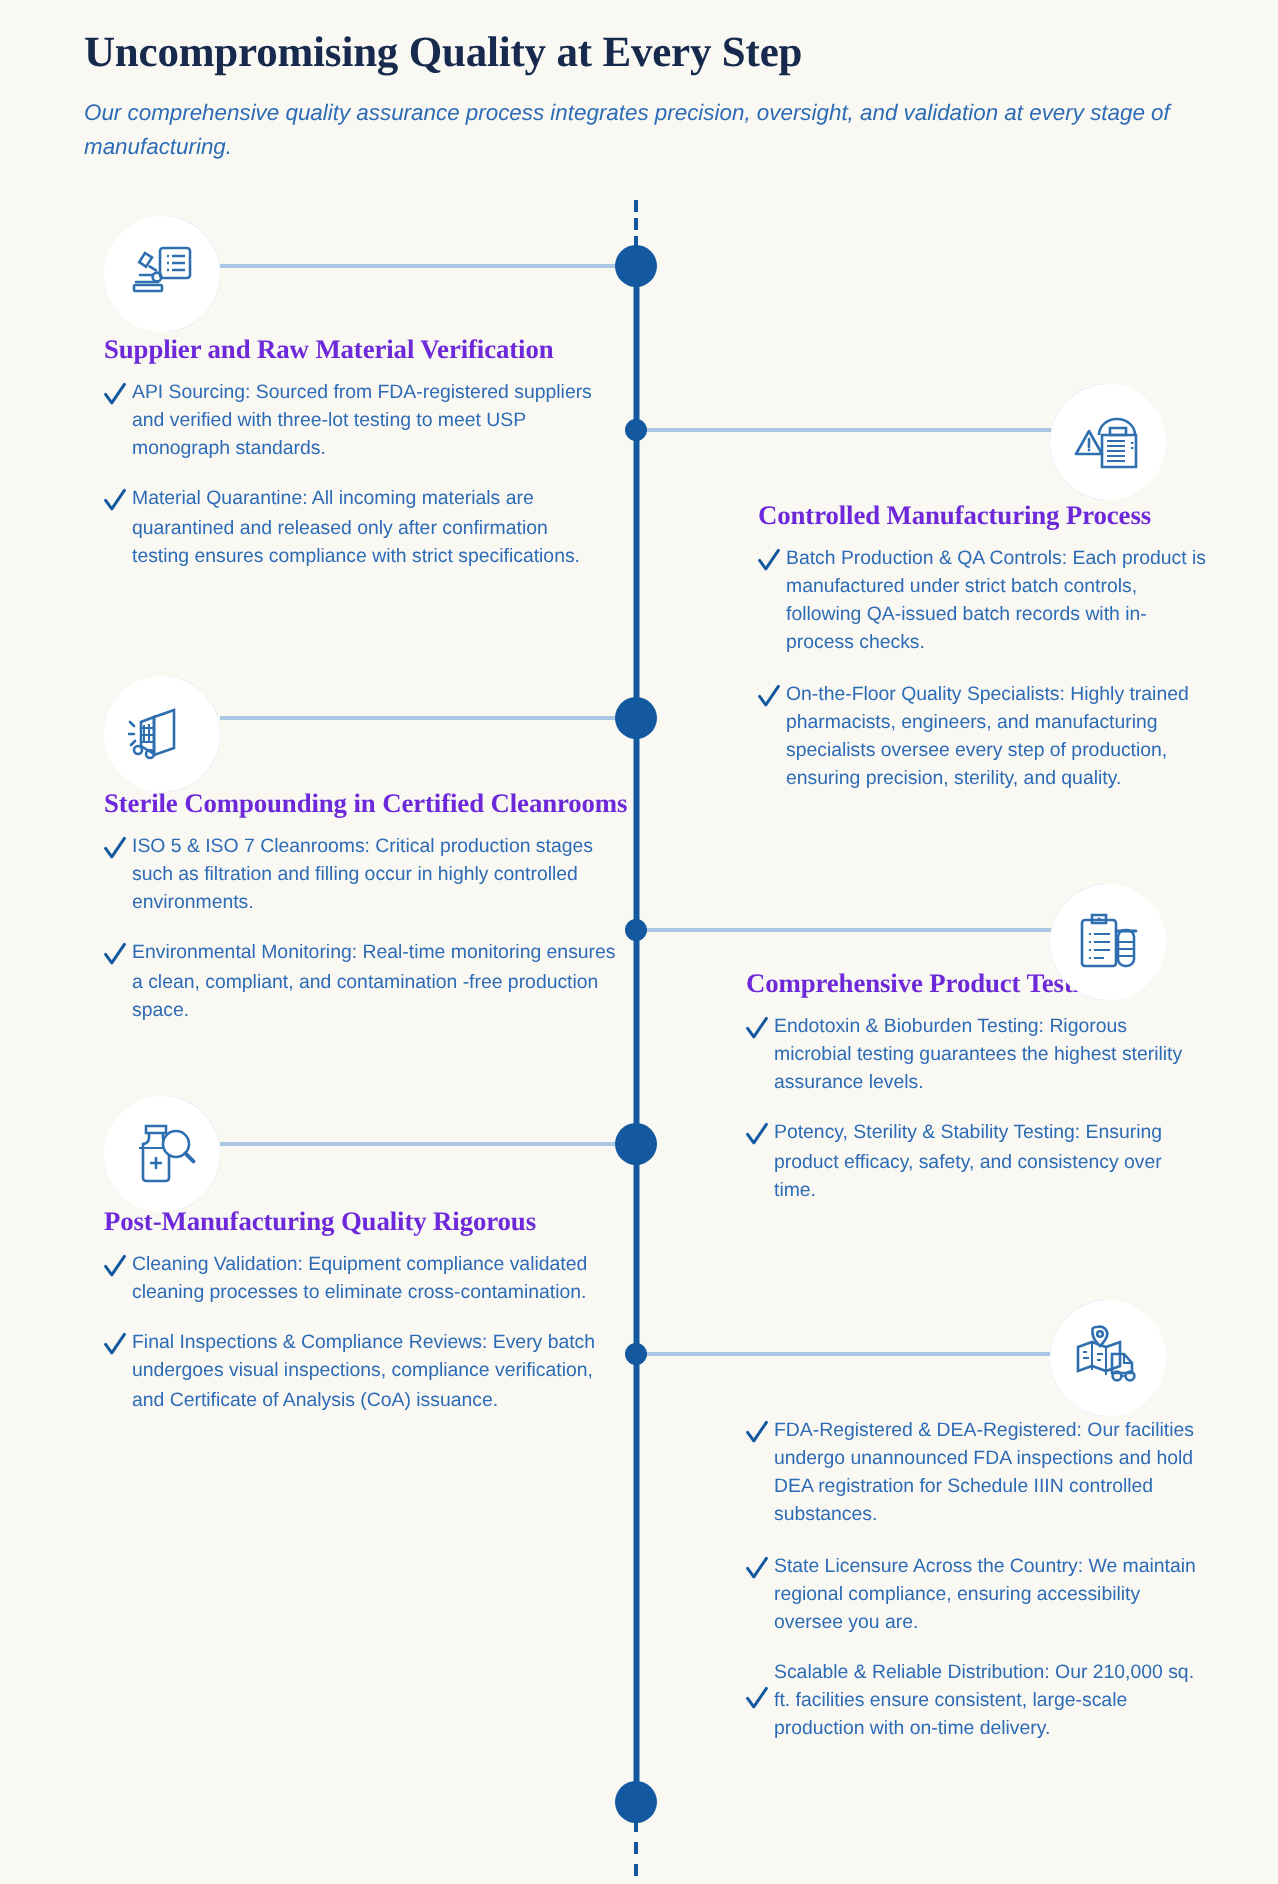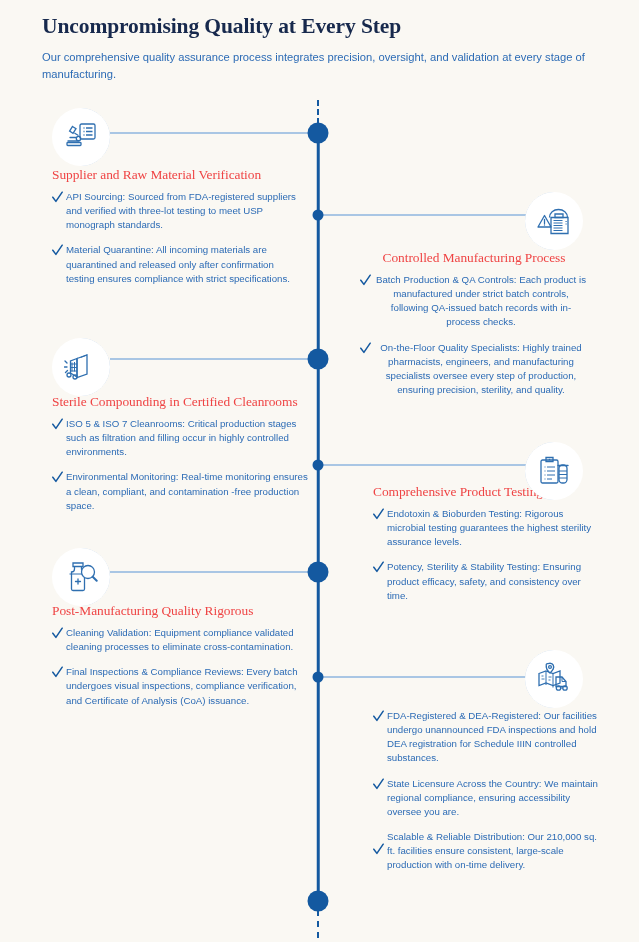--- a/index.html
+++ b/index.html
@@ -13,21 +13,21 @@
 
   
   .header { position: absolute; left: 42px; top: 14px; width: 555px; }
   .page-title {
     font-family: "Liberation Serif", serif;
     font-size: 21.5px; font-weight: 700; color: #17294d;
     letter-spacing: -0.1px; line-height: 1.2;
   }
   .page-subtitle {
     margin-top: 9px; font-size: 11.2px; line-height: 1.52;
-    color: #2c6bb5; max-width: 548px;
+    color: #2c6bb5; max-width: 548px; font-style: italic;
   }
 
   
   .spine-solid {
     position: absolute; left: 318px; top: 131px; width: 2.5px;
     height: 770px; background: #1459a0; transform: translateX(-50%);
   }
   .spine-dash-top {
     position: absolute; left: 318px; top: 100px; width: 0;
     height: 33px; transform: translateX(-50%);
@@ -65,21 +65,21 @@
   .badge-arc {
     position: absolute; width: 58px; height: 58px; border-radius: 50%;
     border: 1.4px solid #b9cfe6; z-index: 2;
     clip-path: polygon(50% 0, 100% 0, 100% 100%, 50% 100%);
   }
 
   
   .step { position: absolute; }
   .step-title {
     font-family: "Liberation Serif", serif;
-    font-size: 13.4px; font-weight: 400; color: #ef4444;
+    font-size: 13.4px; font-weight: 700; color: #6d28d9;
     letter-spacing: -0.05px; margin-bottom: 7px; white-space: nowrap;
   }
   .bullet {
     display: flex; align-items: flex-start; margin-bottom: 11px;
   }
   .bullet:last-child { margin-bottom: 0; }
   .check {
     flex: 0 0 auto; width: 11px; height: 13px; margin-right: 3px;
     color: #1459a0; margin-top: 1px;
   }
@@ -146,21 +146,21 @@
       <path d="M14 13.5h17v16H14z"></path>
       <path d="M12.5 13.5c0-4.5 4-8 9-8s9 3.5 9 8"></path>
       <path d="M18 10h8v3.5h-8z"></path>
       <path d="M16.5 16.5h9M16.5 19h9M16.5 21.5h9M16.5 24h9M16.5 26.5h9" stroke-width="1"></path>
       <path d="M28.5 17.5h1.2M28.5 20h1.2" stroke-width="1"></path>
       <path d="M7.5 11.5l6.5 11.5H1z" stroke-linejoin="round"></path>
       <path d="M7.5 15.5v4" stroke-linecap="round"></path>
       <circle cx="7.5" cy="21" r="0.7" fill="#2f6fb0" stroke="none"></circle>
     </svg>
       </div>
-      <div class="step" style="left:360px; top:250px; width:228px;text-align:center;">
+      <div class="step" style="left:379px; top:250px; width:228px;">
         <div class="step-title">Controlled Manufacturing Process</div>
         <div>
           <div class="bullet">
         <span class="check">
               <svg width="11" height="13" viewBox="0 0 11 13" fill="none" stroke="currentColor" stroke-width="1.5" stroke-linecap="round" stroke-linejoin="round">
   <path d="M0.8 6.2 L3.9 10.4 L10.2 1.2"></path>
               </svg>
             </span>
         <span class="bullet-text">Batch Production &amp; QA Controls: Each product is manufactured under strict batch controls, following QA-issued batch records with in-process checks.</span>
       </div>

